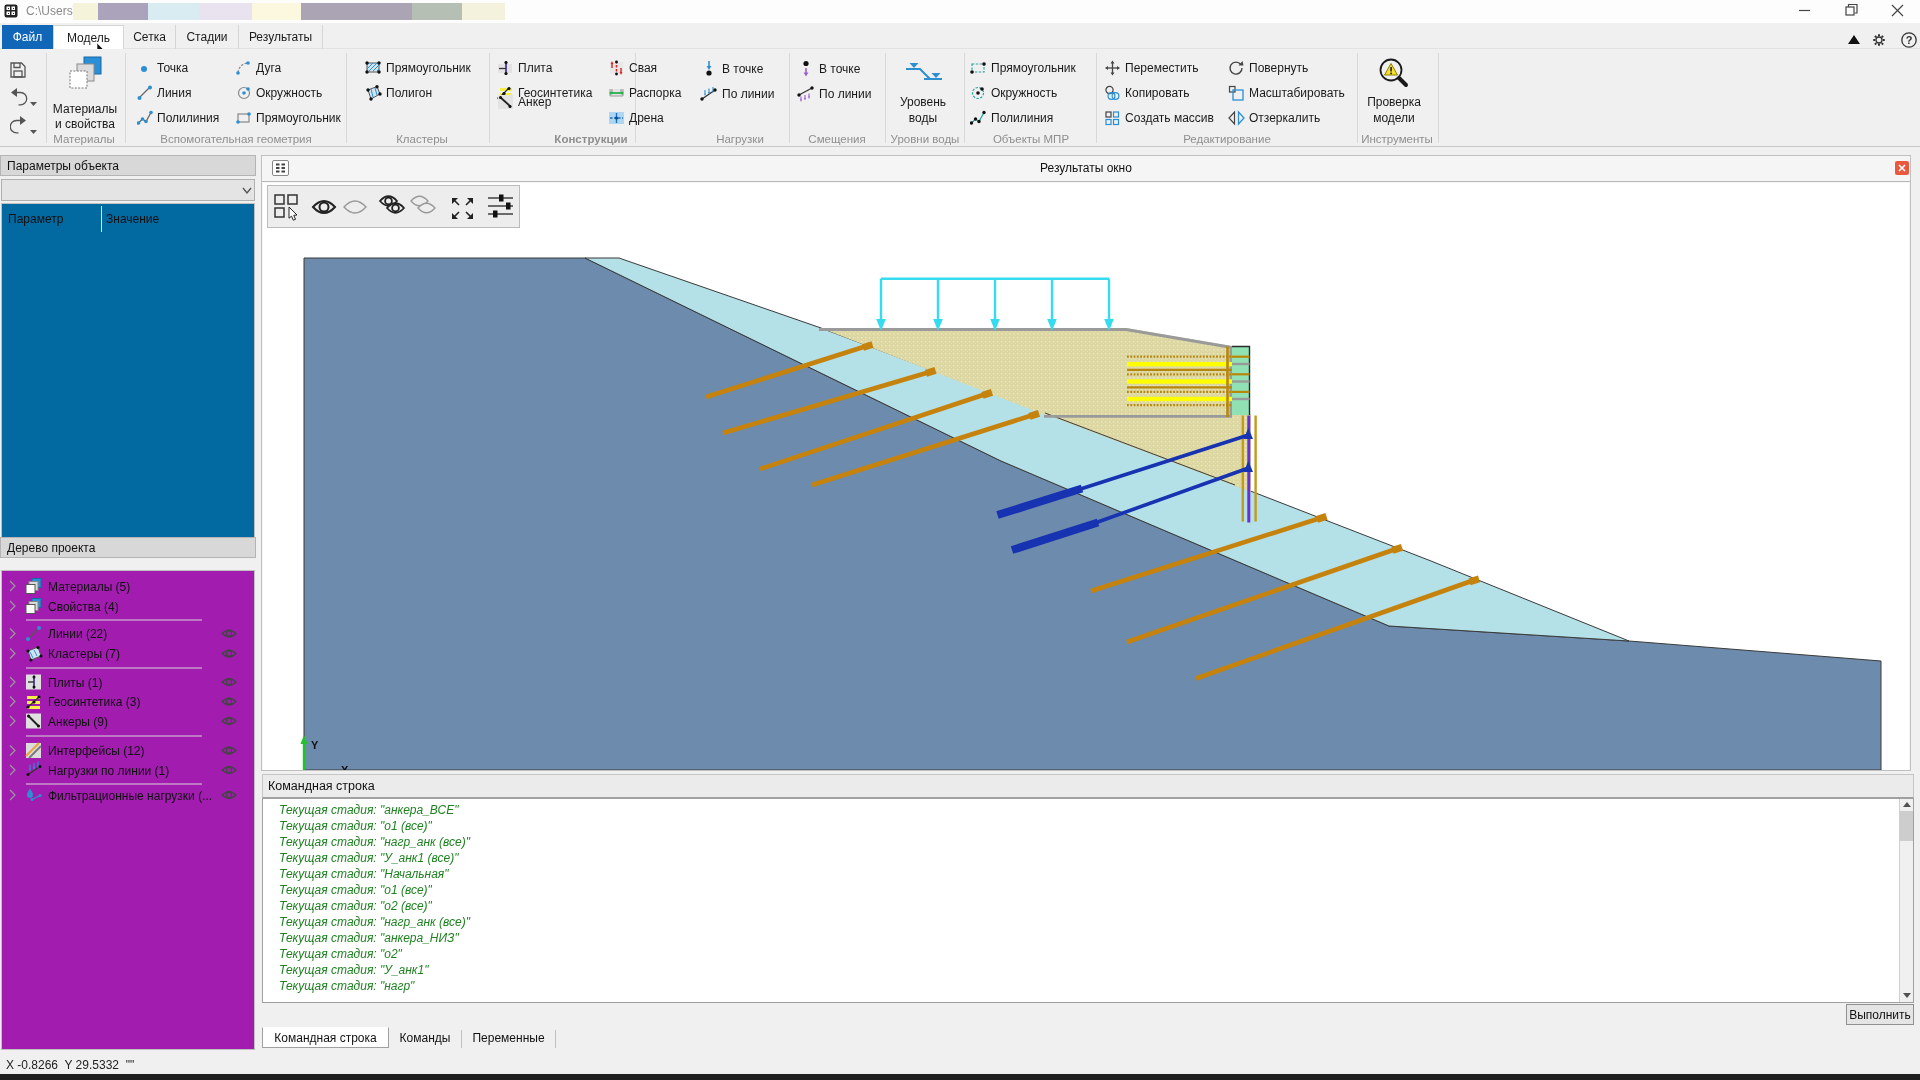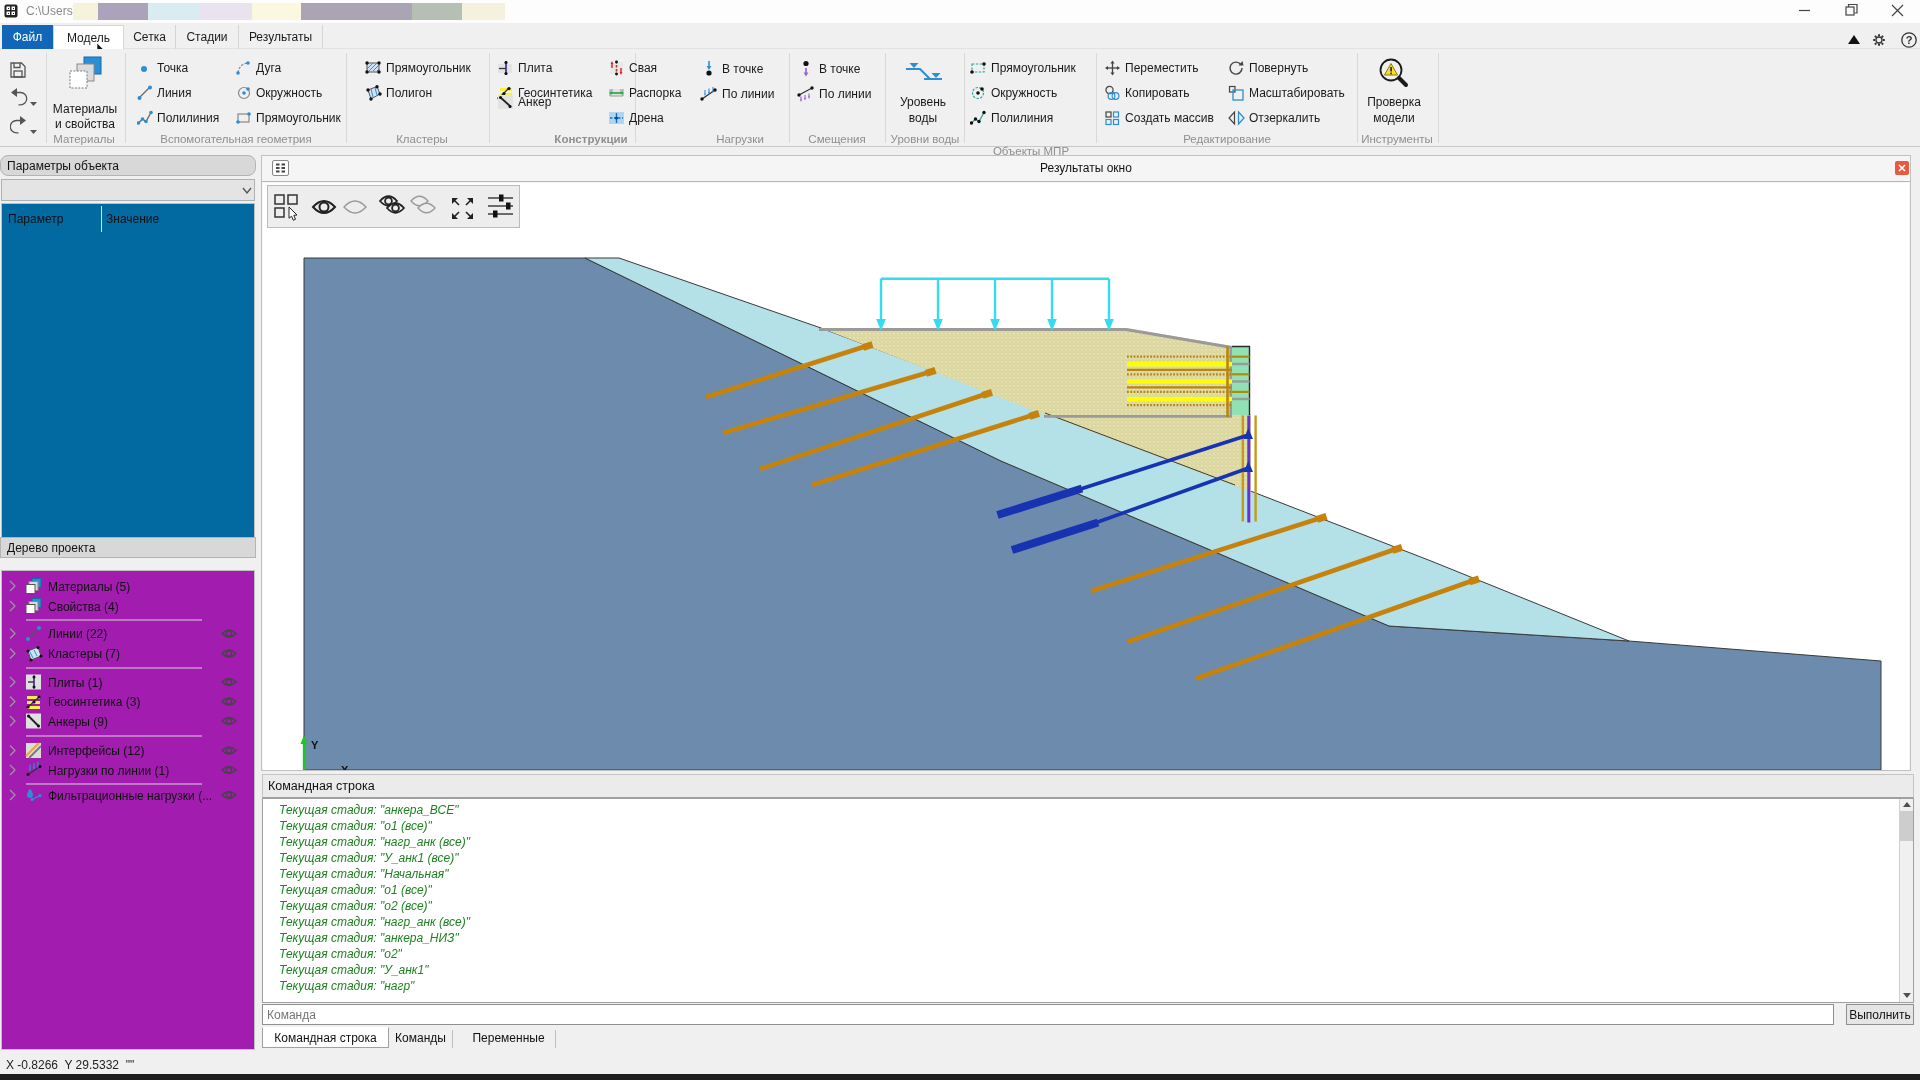--- a/index.html
+++ b/index.html
@@ -287,21 +287,21 @@
         <circle cx="8" cy="8" r="1.8" fill="#111"></circle>
         <circle cx="12" cy="4" r="1.8" fill="#111"></circle>
       </svg><span>Окружность</span></div>
   <div class="ri" style="left:970px;top:61px"><svg width="17" height="16" viewBox="0 0 17 16">
         <polyline points="1.5,13 5.5,9 9,11.5 14,2.5" fill="none" stroke="#28a8a0" stroke-width="1.3"></polyline>
         <circle cx="1.5" cy="13" r="1.7" fill="#111"></circle>
         <circle cx="5.5" cy="9" r="1.7" fill="#111"></circle>
         <circle cx="9" cy="11.5" r="1.7" fill="#111"></circle>
         <circle cx="14" cy="2.5" r="1.7" fill="#111"></circle>
       </svg><span>Полилиния</span></div>
-  <div class="glabel" style="left:966px;width:130px;margin-top:12px;">Объекты МПР</div>
+  <div class="glabel" style="left:966px;width:130px;">Объекты МПР</div>
 
   <div class="ri" style="left:1104px;top:11px"><svg width="17" height="16" viewBox="0 0 17 16">
         <g stroke="#444" stroke-width="1.3">
           <line x1="8.5" y1="2" x2="8.5" y2="14"></line>
           <line x1="2.5" y1="8" x2="14.5" y2="8"></line>
         </g>
         <g fill="#444">
           <polygon points="6.5,3.5 10.5,3.5 8.5,0.5"></polygon>
           <polygon points="6.5,12.5 10.5,12.5 8.5,15.5"></polygon>
           <polygon points="4,6 4,10 1,8"></polygon>
@@ -339,21 +339,21 @@
     <line x1="25" y1="23" x2="32" y2="30" stroke="#1a1a1a" stroke-width="4" stroke-linecap="round"></line>
     <polygon points="17,8.5 23.5,20 10.5,20" fill="#f7df2e" stroke="#8a7a00" stroke-width="1"></polygon>
     <rect x="16.2" y="12" width="1.8" height="4.5" fill="#333"></rect>
       <rect x="16.2" y="17.6" width="1.8" height="1.6" fill="#333"></rect>
   </svg>
   <div class="abs" style="left:1344px;top:45px;width:100px;text-align:center;font-size:12px;color:#1a1a1a;line-height:16px;">Проверка<br>модели</div>
   <div class="glabel" style="left:1347px;width:100px;">Инструменты</div>
 </div>
 
 <div id="lp">
-  <div class="phead" style="top:0px;border-radius:8px;">Параметры объекта</div>
+  <div class="phead" style="top:0px;">Параметры объекта</div>
   <div class="abs" style="left:1px;top:24px;width:254px;height:22px;background:#e4e4e4;border:1px solid #b0b0b0;">
     <svg class="abs" style="left:240px;top:7px" width="10" height="8" viewBox="0 0 10 8">
         <path d="M1,1 L5,6 L9,1" fill="none" stroke="#555" stroke-width="1.4"></path>
       </svg>
   </div>
   <div class="abs" style="left:1px;top:48px;width:254px;height:341px;background:#0369a1;border:1px solid #c0c0c0;">
     <div class="abs" style="left:6px;top:8px;font-size:12px;color:#111;">Параметр</div>
     <div class="abs" style="left:104px;top:8px;font-size:12px;color:#111;">Значение</div>
     <div class="abs" style="left:99px;top:2px;width:1px;height:26px;background:#e0e0e0;"></div>
   </div>
@@ -715,23 +715,22 @@
     <div style="position:absolute;right:0;top:0;width:14px;height:203px;background:#f0f0f0;border-left:1px solid #d0d0d0;">
       <svg style="position:absolute;left:3px;top:3px" width="8" height="6" viewBox="0 0 8 6">
           <polygon points="0,5 8,5 4,0" fill="#505050"></polygon>
         </svg>
       <svg style="position:absolute;left:3px;bottom:3px" width="8" height="6" viewBox="0 0 8 6">
           <polygon points="0,0 8,0 4,5" fill="#505050"></polygon>
         </svg>
       <div style="position:absolute;left:0px;top:12px;width:13px;height:30px;background:#cdcdcd;"></div>
     </div>
   </div>
-  <input class="abs" style="left: 6px; top: 232px; width: 1572px; height: 21px; border: 1px solid rgb(143, 143, 143); font-size: 12px; font-family: &quot;Liberation Sans&quot;, sans-serif; padding: 0px 4px; color: rgb(17, 17, 17);" placeholder="Команда">
   <div class="abs" style="left:1590px;top:232px;width:68px;height:21px;background:#e5e5e5;border:1px solid #909090;
       font-size:12px;text-align:center;line-height:20px;color:#111;">Выполнить</div>
   <div class="abs" style="left:6px;top:255px;width:127px;height:21px;background:#fff;border:1px solid #a0a0a0;border-top:1px solid #fff;
       font-size:12px;text-align:center;line-height:20px;color:#111;">Командная строка</div>
-  <div class="abs" style="left:133px;top:258px;width:64px;height:18px;border-right:1px solid #c0c0c0;
+  <div class="abs" style="left:133px;top:258px;width:73px;height:18px;border-right:1px solid #c0c0c0;
       font-size:12px;text-align:center;line-height:16px;color:#111;">Команды</div>
   <div class="abs" style="left:206px;top:258px;width:94px;height:18px;border-right:1px solid #c0c0c0;
       font-size:12px;text-align:center;line-height:16px;color:#111;">Переменные</div>
 </div>
 <div id="bottomstrip"></div>
 
 </body></html>

